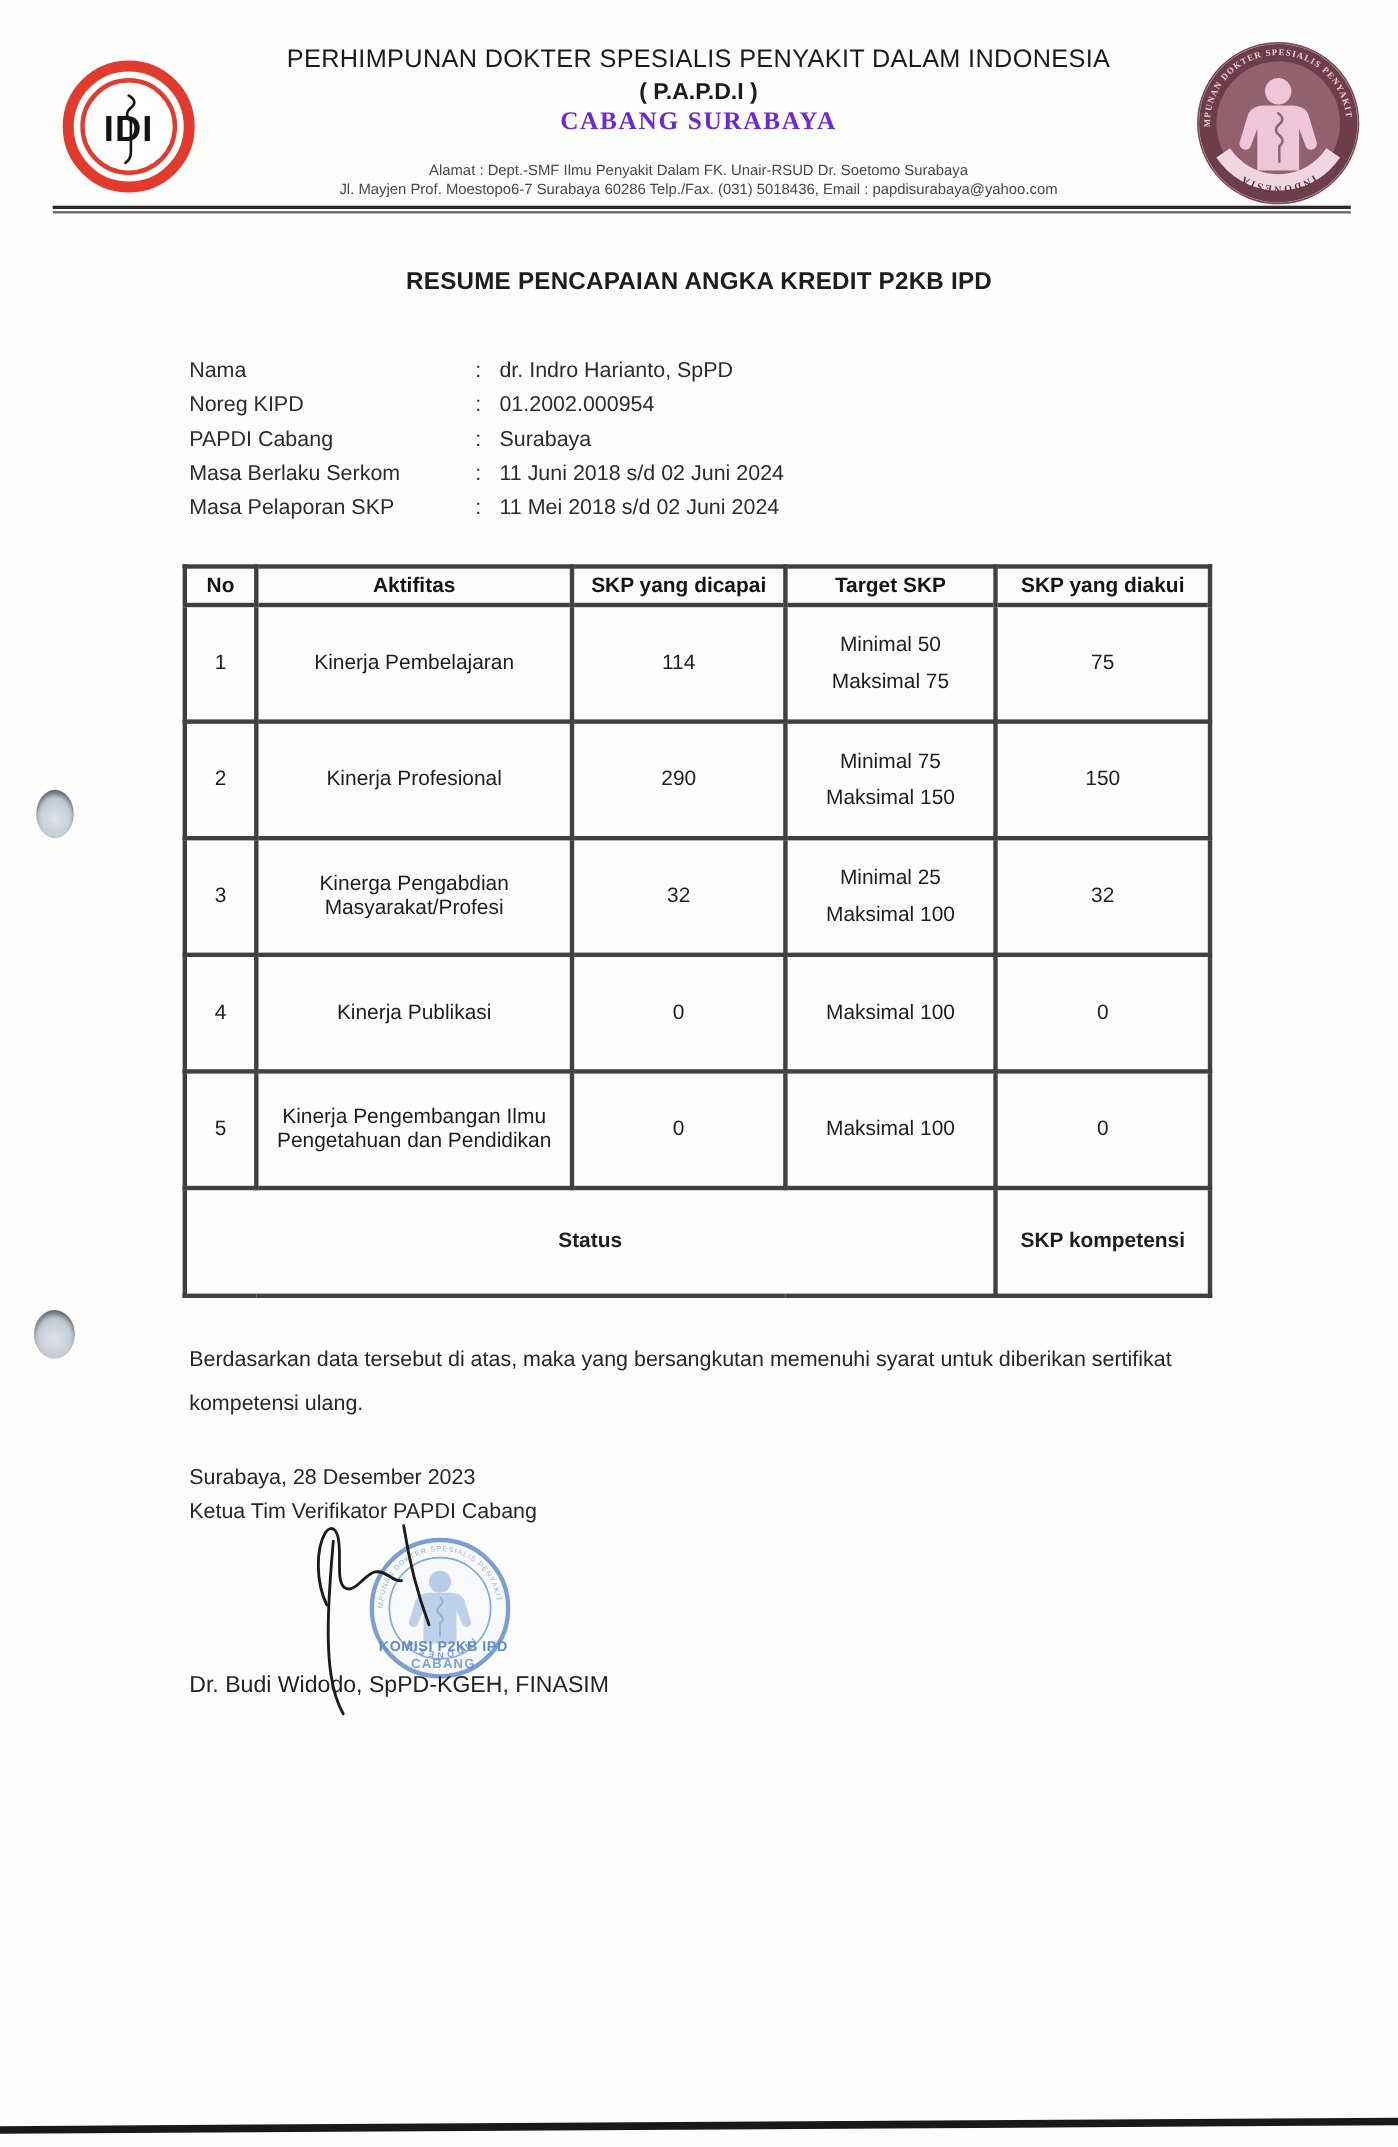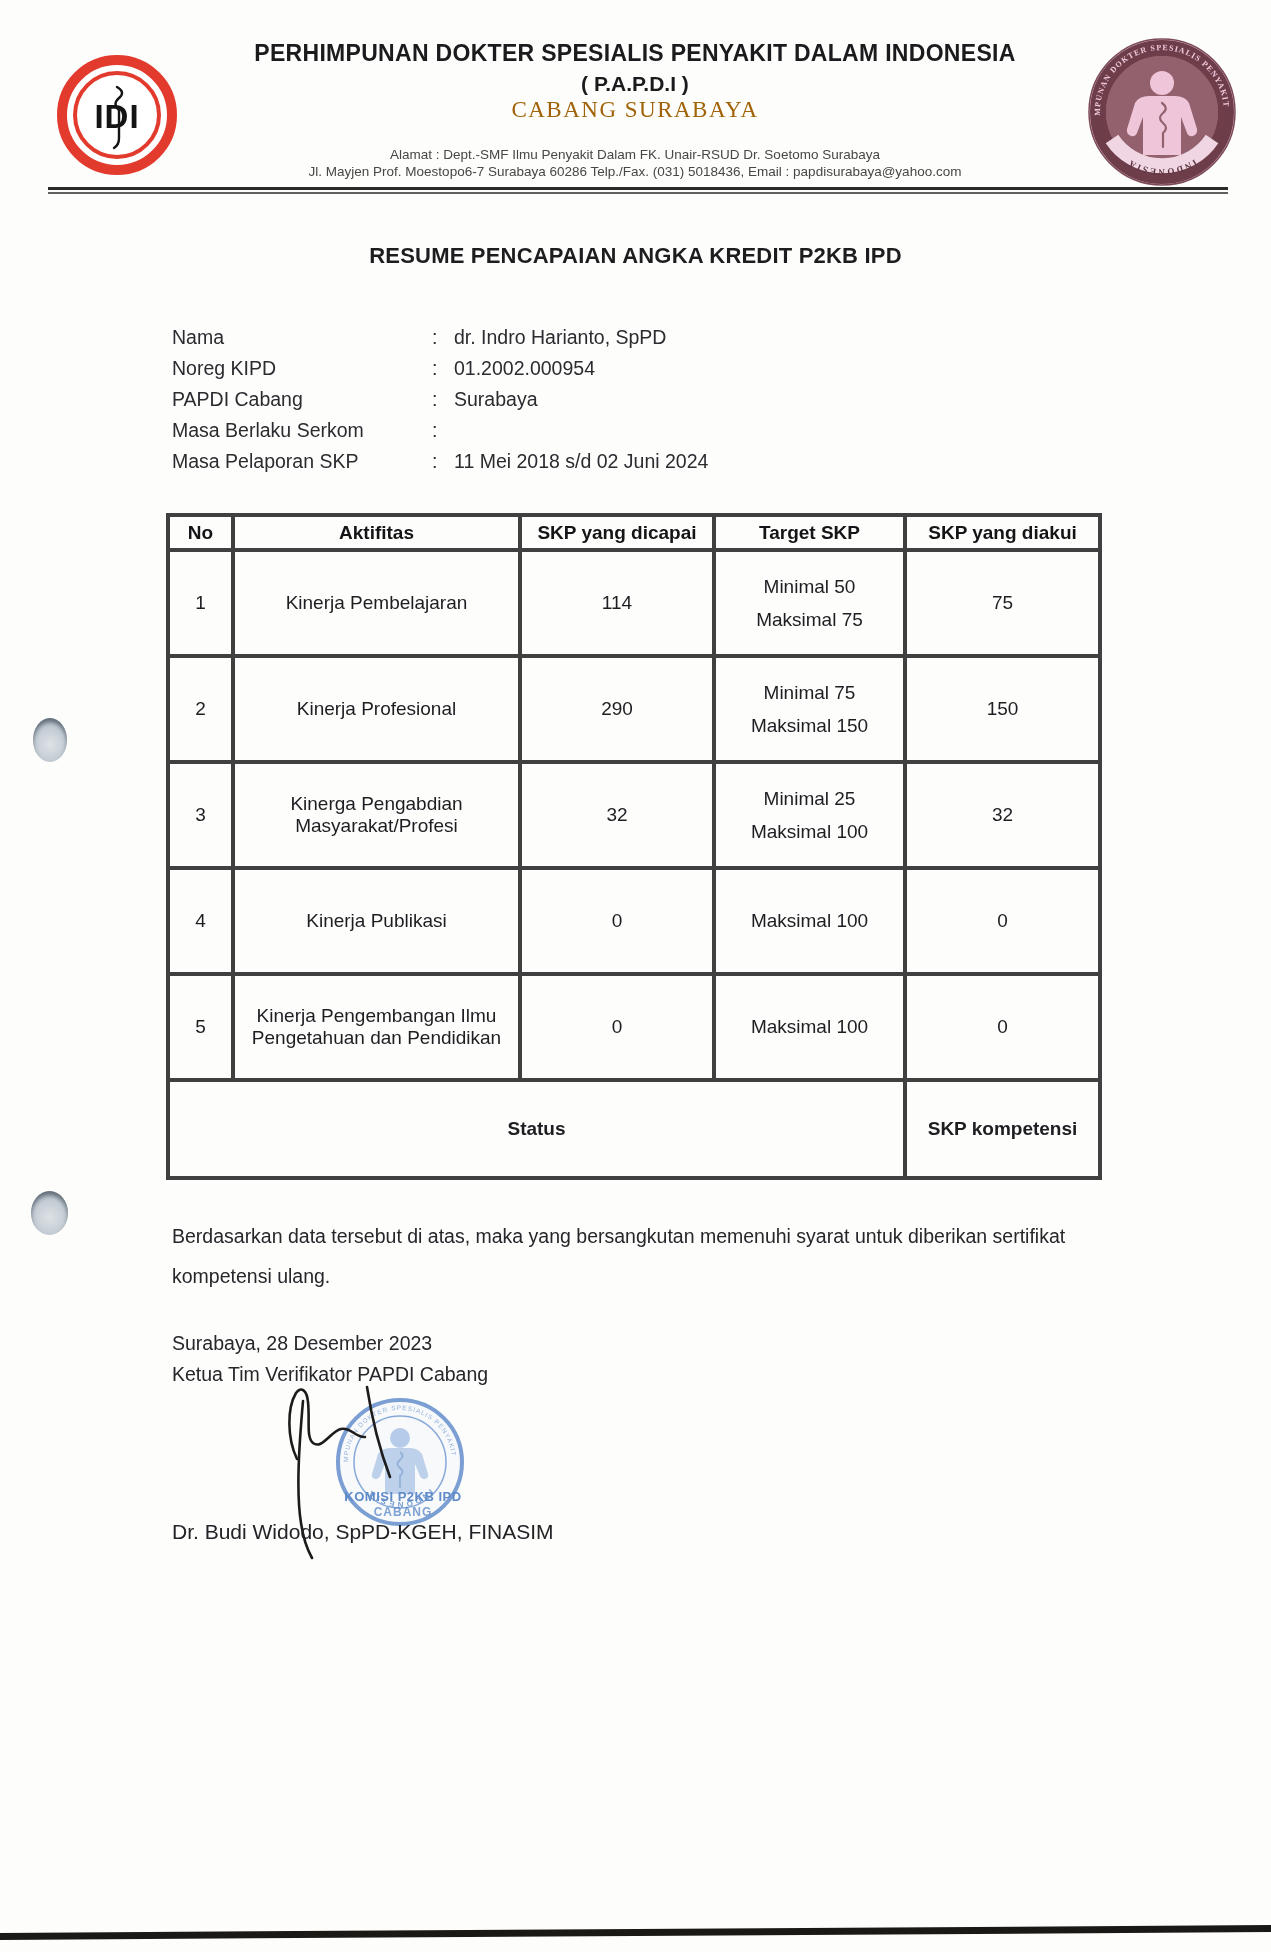--- a/index.html
+++ b/index.html
@@ -4,23 +4,23 @@
 <style>
   html,body{margin:0;padding:0;background:#e9e9e6;}
   #page{
     position:relative;width:1271px;height:1952px;margin:0 auto;
     background:#fdfdfb;overflow:hidden;
     font-family:"Liberation Sans",sans-serif;color:#232329;
   }
   .abs{position:absolute;}
   
   #header-text{left:140px;top:0;width:990px;text-align:center;}
-  .org-name{position:absolute;left:0;top:40px;width:100%;font-size:23px;font-weight:bold;letter-spacing:.3px;color:#1b1b1e;}
+  .org-name{position:absolute;left:0;top:40px;width:100%;font-size:23px;font-weight:normal;letter-spacing:.3px;color:#1b1b1e;}
   .org-abbr{position:absolute;left:0;top:72px;width:100%;font-size:21px;font-weight:bold;color:#1b1b1e;}
-  .org-branch{position:absolute;left:0;top:97px;width:100%;font-family:"Liberation Serif",serif;font-size:23px;font-weight:normal;letter-spacing:1.5px;color:#a16207;}
+  .org-branch{position:absolute;left:0;top:97px;width:100%;font-family:"Liberation Serif",serif;font-size:23px;font-weight:bold;letter-spacing:1.5px;color:#6d28d9;}
   .org-english{position:absolute;left:0;top:126px;width:100%;font-family:"Liberation Serif",serif;font-size:17px;font-weight:bold;color:#222;}
   .org-addr1{position:absolute;left:0;top:147px;width:100%;font-size:13.5px;color:#474747;}
   .org-addr2{position:absolute;left:0;top:164px;width:100%;font-size:13.5px;color:#474747;}
   #header-rule{left:48px;top:187px;width:1180px;}
   #header-rule .r1{height:3px;background:#2b2b2b;}
   #header-rule .r2{height:2px;background:#2b2b2b;opacity:.75;margin-top:2px;}
   
   #doc-title{left:0;top:243px;width:1271px;text-align:center;font-size:22px;font-weight:bold;letter-spacing:.2px;color:#1d1d20;}
   
   #info-block{left:172px;top:322px;width:760px;}
@@ -106,20 +106,21 @@
       <span>01.2002.000954</span>
     </div>
     <div class="info-row">
       <span>PAPDI Cabang</span>
       <span>:</span>
       <span>Surabaya</span>
     </div>
     <div class="info-row">
       <span>Masa Berlaku Serkom</span>
       <span>:</span>
+      <span>11 Juni 2018 s/d 02 Juni 2024</span>
     </div>
     <div class="info-row">
       <span>Masa Pelaporan SKP</span>
       <span>:</span>
       <span>11 Mei 2018 s/d 02 Juni 2024</span>
     </div>
   </div>
 
   <div class="abs" id="skp-table">
     <table>

